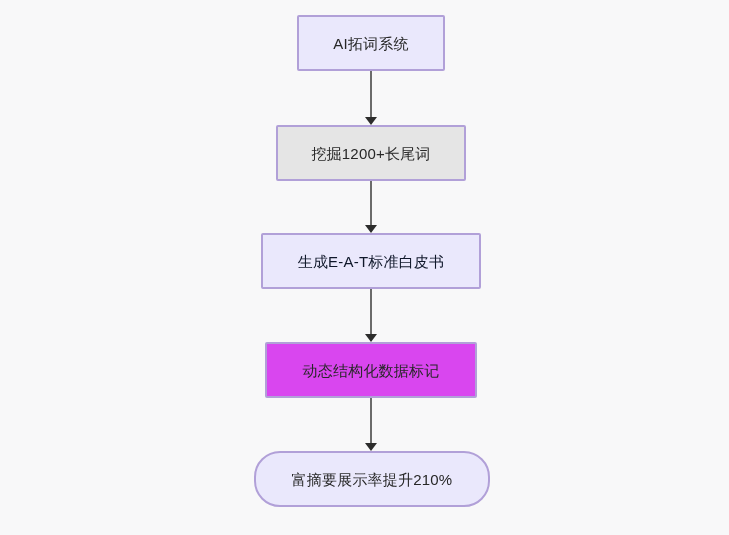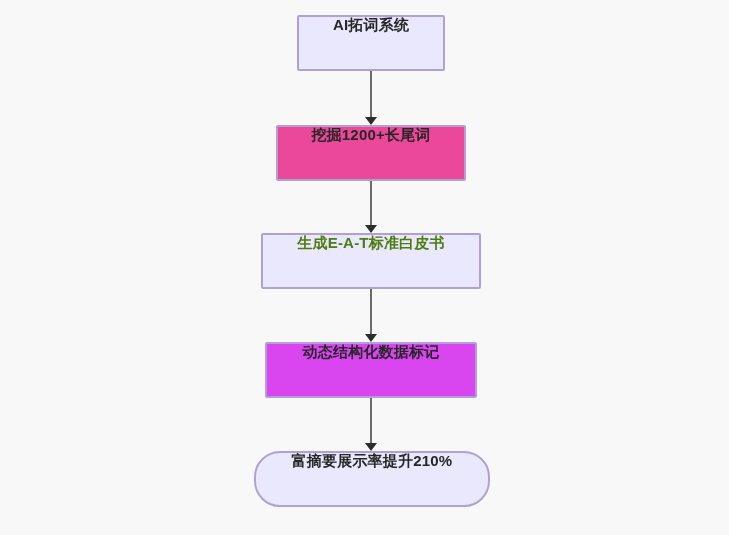--- a/index.html
+++ b/index.html
@@ -21,28 +21,27 @@
     width: 729px;
     height: 535px;
   }
   .node {
     position: absolute;
     box-sizing: border-box;
     background: #eae8fc;
     border: 2px solid #b1a0d8;
     border-radius: 2px;
     display: flex;
-    align-items: flex-start;
+    align-items: center;
     justify-content: center;
     color: #272727;
     font-size: 15px;
     line-height: 1;
     letter-spacing: 0.2px;
     white-space: nowrap;
-    font-weight: bold;
   }
   .connector {
     position: absolute;
     width: 14px;
     display: flex;
     flex-direction: column;
     align-items: center;
   }
   .connector .shaft {
     width: 2px;
@@ -65,30 +64,30 @@
 
   <div class="node" style="left: 297px; top: 15px; width: 148px; height: 56px; background: rgb(234, 232, 252); border-color: rgb(177, 160, 216); color: rgb(39, 39, 39);">
     <span>AI拓词系统</span>
   </div>
 
   <div class="connector" style="left: 364px; top: 71px; height: 54px;">
     <div class="shaft" style="background: rgb(107, 107, 107);"></div>
     <div class="head" style="border-top-color: rgb(44, 44, 44);"></div>
   </div>
 
-  <div class="node" style="left: 276px; top: 125px; width: 190px; height: 56px; background: #ec4899; border-color: rgb(177, 160, 216); color: rgb(39, 39, 39);">
+  <div class="node" style="left: 276px; top: 125px; width: 190px; height: 56px; background: #e5e5e5; border-color: rgb(177, 160, 216); color: rgb(39, 39, 39);">
     <span>挖掘1200+长尾词</span>
   </div>
 
   <div class="connector" style="left: 364px; top: 181px; height: 52px;">
     <div class="shaft" style="background: rgb(107, 107, 107);"></div>
     <div class="head" style="border-top-color: rgb(44, 44, 44);"></div>
   </div>
 
-  <div class="node" style="left: 261px; top: 233px; width: 220px; height: 56px; background: rgb(234, 232, 252); border-color: rgb(177, 160, 216); color: #4d7c0f;">
+  <div class="node" style="left: 261px; top: 233px; width: 220px; height: 56px; background: rgb(234, 232, 252); border-color: rgb(177, 160, 216); color: #0f172a;">
     <span>生成E-A-T标准白皮书</span>
   </div>
 
   <div class="connector" style="left: 364px; top: 289px; height: 53px;">
     <div class="shaft" style="background: rgb(107, 107, 107);"></div>
     <div class="head" style="border-top-color: rgb(44, 44, 44);"></div>
   </div>
 
   <div class="node" style="left: 265px; top: 342px; width: 212px; height: 56px; background: #d946ef; border-color: rgb(177, 160, 216); color: rgb(39, 39, 39);">
     <span>动态结构化数据标记</span>

